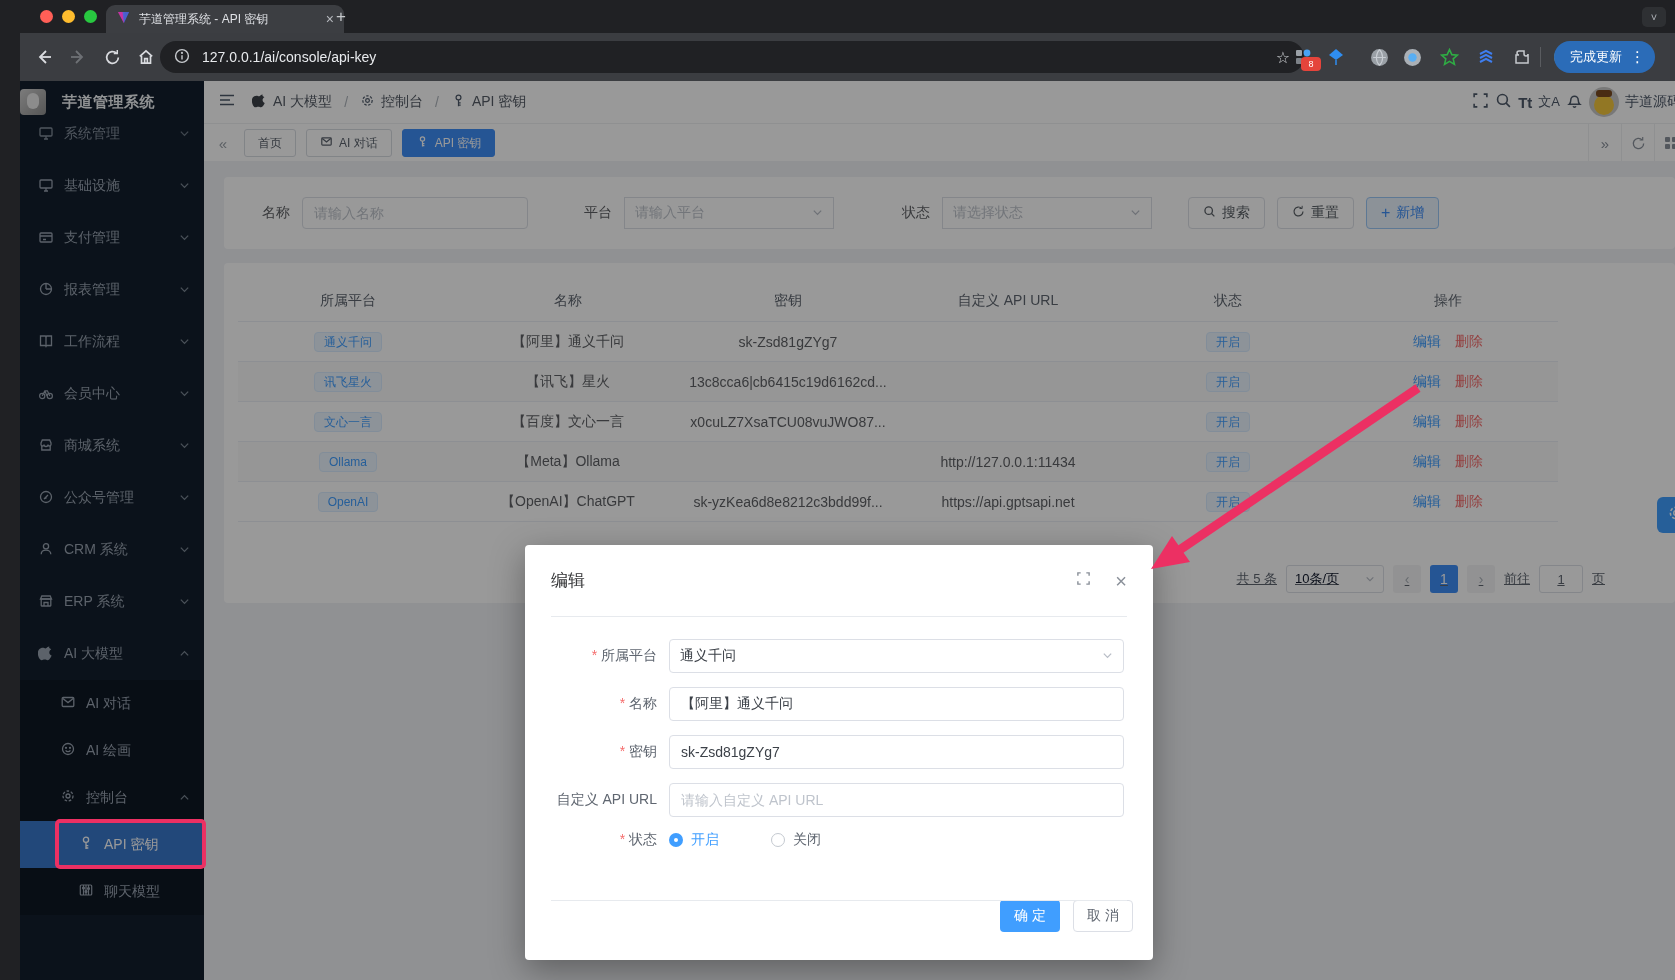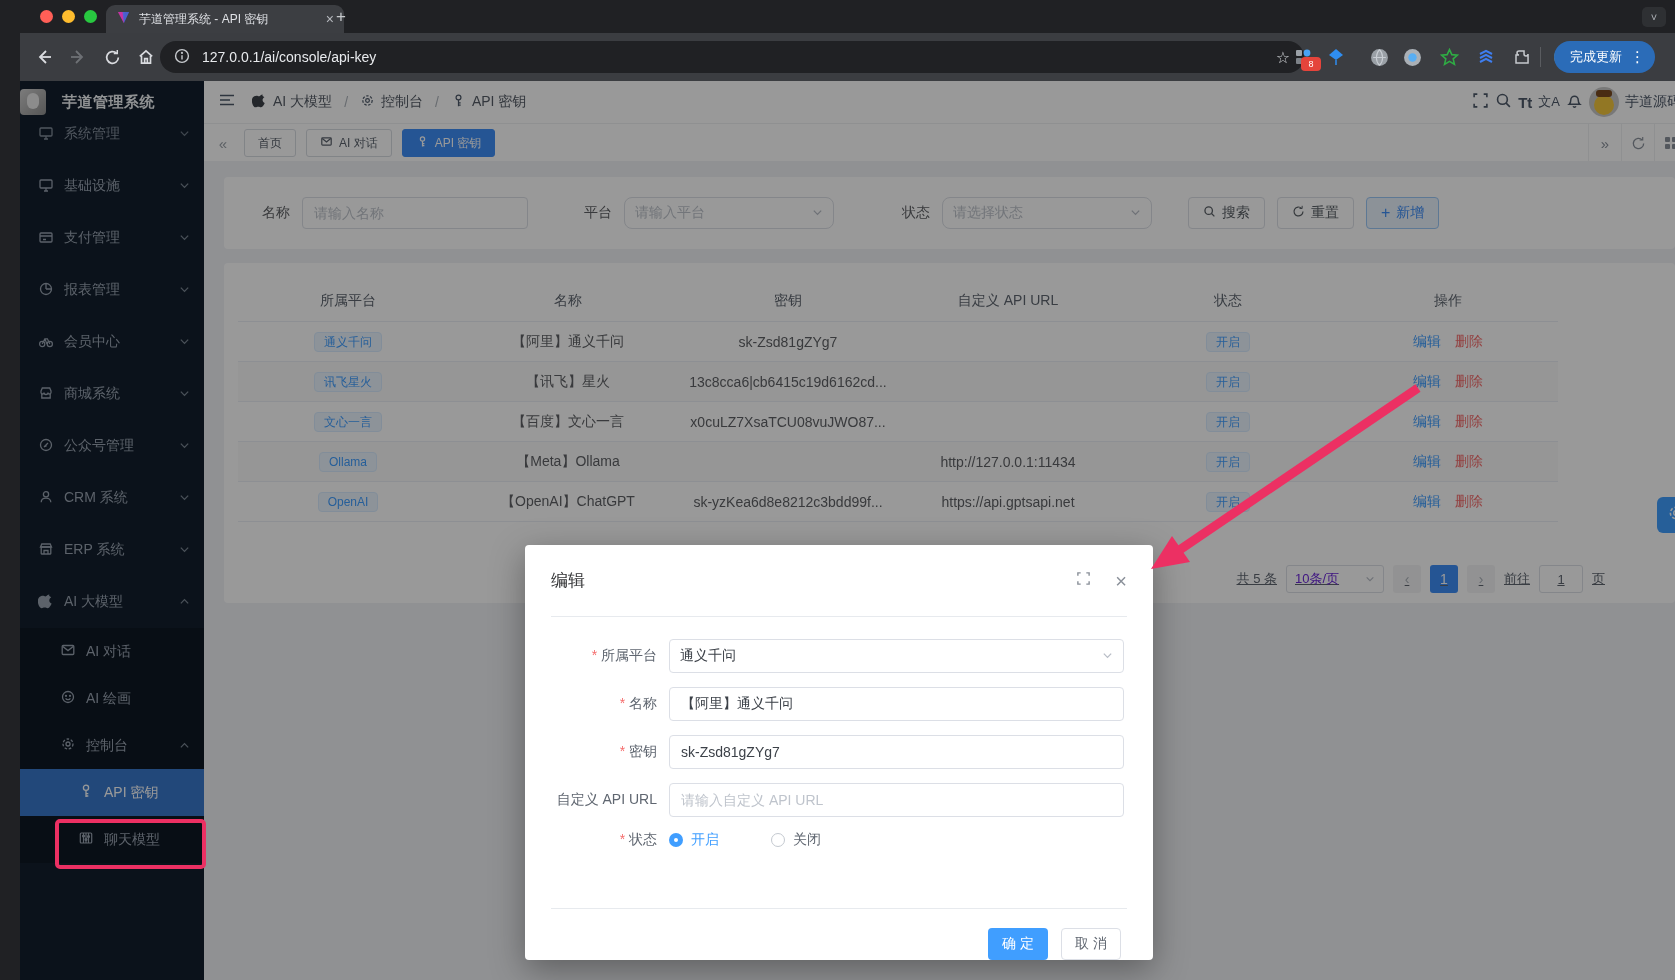--- a/index.html
+++ b/index.html
@@ -67,37 +67,37 @@
   .page-tab.active{background:#3e8ef7;border-color:#3e8ef7;color:#fff;}
   .tabbar-right{margin-left:auto;display:flex;align-items:center;gap:0;}
   .tbr{width:32px;height:38px;display:flex;align-items:center;justify-content:center;border-left:1px solid #eef0f2;color:#8a919c;}
 
   .content{position:absolute;top:80px;left:0;right:0;bottom:0;background:#f0f2f5;}
   .filter-card{margin:16px 20px 0 20px;height:72px;background:#fff;border-radius:4px;
       display:flex;align-items:center;font-size:14px;color:#606266;}
   .f-lab{margin-left:38px;margin-right:12px;}
   .inp{height:32px;border:1px solid #dcdfe6;border-radius:4px;padding:8px 11px;font-size:14px;color:#606266;background:#fff;box-sizing:border-box;outline:none;}
   .inp::placeholder{color:#bfc4cc;}
-  .sel{height:32px;border:1px solid #dcdfe6;border-radius:8px;background:#fff;display:flex;align-items:center;
+  .sel{height:32px;border:1px solid #dcdfe6;border-radius:0;background:#fff;display:flex;align-items:center;
       padding:0 10px;color:#bfc4cc;font-size:14px;box-sizing:border-box;}
   .sel .chev{margin-left:auto;color:#b8bdc6;}
   .btn{height:32px;border:1px solid #dcdfe6;border-radius:4px;background:#fff;color:#5b6167;font-size:14px;
       display:inline-flex;align-items:center;gap:6px;padding:0 14px;box-sizing:border-box;}
   .btn-add{border-color:#9cc9f7;background:#e9f3fe;color:#3e8ef7;}
 
   .table-card{margin:14px 20px 0 20px;height:340px;background:#fff;border-radius:4px;position:relative;padding:18px 14px 0 14px;box-sizing:border-box;}
   .tbl{width:1320px;display:grid;grid-template-columns:repeat(6,220px);}
   .th{height:40px;display:flex;align-items:center;justify-content:center;color:#5f6670;font-size:14px;border-bottom:1px solid #ebeef5;}
   .td{height:39px;display:flex;align-items:center;justify-content:center;color:#606266;font-size:14px;border-bottom:1px solid #ebeef5;gap:14px;}
   .tag{border:1px solid #d9ecff;background:#ecf5ff;color:#409eff;font-size:12px;border-radius:4px;padding:3px 9px;line-height:1;}
   .lnk-edit{color:#409eff;}
   .lnk-del{color:#f56c6c;}
 
   .pagination{position:absolute;right:70px;top:302px;display:flex;align-items:center;gap:9px;font-size:13px;color:#5f6670;text-decoration:underline;}
-  .pg-sel{width:98px;height:28px;border:1px solid #dcdfe6;border-radius:3px;display:flex;align-items:center;padding:0 8px;color:#6d28d9;box-sizing:border-box;background:#fff;}
+  .pg-sel{width:98px;height:28px;border:1px solid #dcdfe6;border-radius:3px;display:flex;align-items:center;padding:0 8px;color:#0f172a;box-sizing:border-box;background:#fff;}
   .pg-sel .chev{margin-left:auto;color:#b8bdc6;}
   .pg-btn{width:28px;height:28px;border-radius:3px;background:#f4f4f5;color:#aab0b8;display:flex;align-items:center;justify-content:center;font-size:14px;}
   .pg-btn.cur{background:#3e8ef7;color:#fff;}
   .pg-input{width:44px;height:28px;border:1px solid #dcdfe6;border-radius:3px;text-align:center;font-size:13px;color:#5f6670;box-sizing:border-box;outline:none;}
 
   .gear-fab{position:absolute;right:0;top:416px;width:38px;height:36px;background:#409eff;border-radius:6px 0 0 6px;
       display:flex;align-items:center;justify-content:center;color:#fff;z-index:2;}
 
   
   .overlay{position:absolute;top:81px;left:0;right:0;bottom:0;background:rgba(0,0,0,.40);z-index:10;}
@@ -116,21 +116,21 @@
   .f-sel{border:1px solid #dcdfe6;border-radius:4px;display:flex;align-items:center;padding:0 10px;color:#3c4148;font-size:14px;background:#fff;}
   .f-sel .chev{margin-left:auto;color:#b8bdc6;}
   .radio-grp{display:flex;align-items:center;gap:52px;font-size:14px;}
   .radio{display:flex;align-items:center;gap:8px;}
   .rdot{width:14px;height:14px;border-radius:50%;box-sizing:border-box;}
   .rdot.on{background:#409eff;position:relative;}
   .rdot.on:after{content:"";position:absolute;left:5px;top:5px;width:4px;height:4px;border-radius:50%;background:#fff;}
   .rdot.off{border:1px solid #c4c9d0;background:#fff;}
   .radio .on-lab{color:#409eff;}
   .radio .off-lab{color:#5f6670;}
-  .modal-ft{position:absolute;left:0;right:0;bottom:0;height:52px;display:flex;align-items:flex-end;justify-content:flex-end;gap:13px;padding-right:32px;}
+  .modal-ft{position:absolute;left:0;right:0;bottom:0;height:60px;display:flex;align-items:flex-start;justify-content:flex-end;gap:13px;padding-right:20px;}
   .modal-ft:before{content:"";position:absolute;top:0;left:26px;right:26px;border-top:1px solid #e7eaee;}
   .btn-primary{width:60px;height:32px;border:none;border-radius:4px;background:#409eff;color:#fff;font-size:14px;}
   .btn-plain{width:60px;height:32px;border:1px solid #dcdfe6;border-radius:4px;background:#fff;color:#5f6670;font-size:14px;}
 
   .annot{position:absolute;inset:0;z-index:30;pointer-events:none;}
 
   .ic{display:inline-block;vertical-align:middle;}
 </style>
 </head>
 <body>
@@ -298,20 +298,30 @@
           <span class="ic"><svg width="16" height="16" viewBox="0 0 16 16" fill="none" stroke="currentColor" stroke-width="1.3">
                 <circle cx="8" cy="8" r="5.5"></circle>
                 <path d="M8 8 V2.5 M8 8 H13.5"></path>
               </svg></span>
           <span>报表管理</span>
           <span class="chev"><svg width="11" height="11" viewBox="0 0 12 12" fill="none" stroke="currentColor" stroke-width="1.4">
                 <path d="M2 4 L6 8 L10 4"></path>
               </svg></span>
         </div>
 
+        <div class="m-item">
+          <span class="ic"><svg width="16" height="16" viewBox="0 0 16 16" fill="none" stroke="currentColor" stroke-width="1.3">
+                <path d="M2.5 3 H7 a1.5 1.5 0 0 1 1 .6 A1.5 1.5 0 0 1 9 3 h4.5 v9.5 H9.3 a1.3 1.3 0 0 0-1.3.8 1.3 1.3 0 0 0-1.3-.8 H2.5 Z"></path>
+                <path d="M8 3.8 V12.8"></path>
+              </svg></span>
+          <span>工作流程</span>
+          <span class="chev"><svg width="11" height="11" viewBox="0 0 12 12" fill="none" stroke="currentColor" stroke-width="1.4">
+                <path d="M2 4 L6 8 L10 4"></path>
+              </svg></span>
+        </div>
 
         <div class="m-item">
           <span class="ic"><svg width="16" height="16" viewBox="0 0 16 16" fill="none" stroke="currentColor" stroke-width="1.2">
                 <circle cx="4.2" cy="11" r="2.6"></circle>
                 <circle cx="11.8" cy="11" r="2.6"></circle>
                 <path d="M4.2 11 L6.8 5.8 h2.6 L11.8 11 M6.8 5.8 L9 11"></path>
               </svg></span>
           <span>会员中心</span>
           <span class="chev"><svg width="11" height="11" viewBox="0 0 12 12" fill="none" stroke="currentColor" stroke-width="1.4">
                 <path d="M2 4 L6 8 L10 4"></path>

